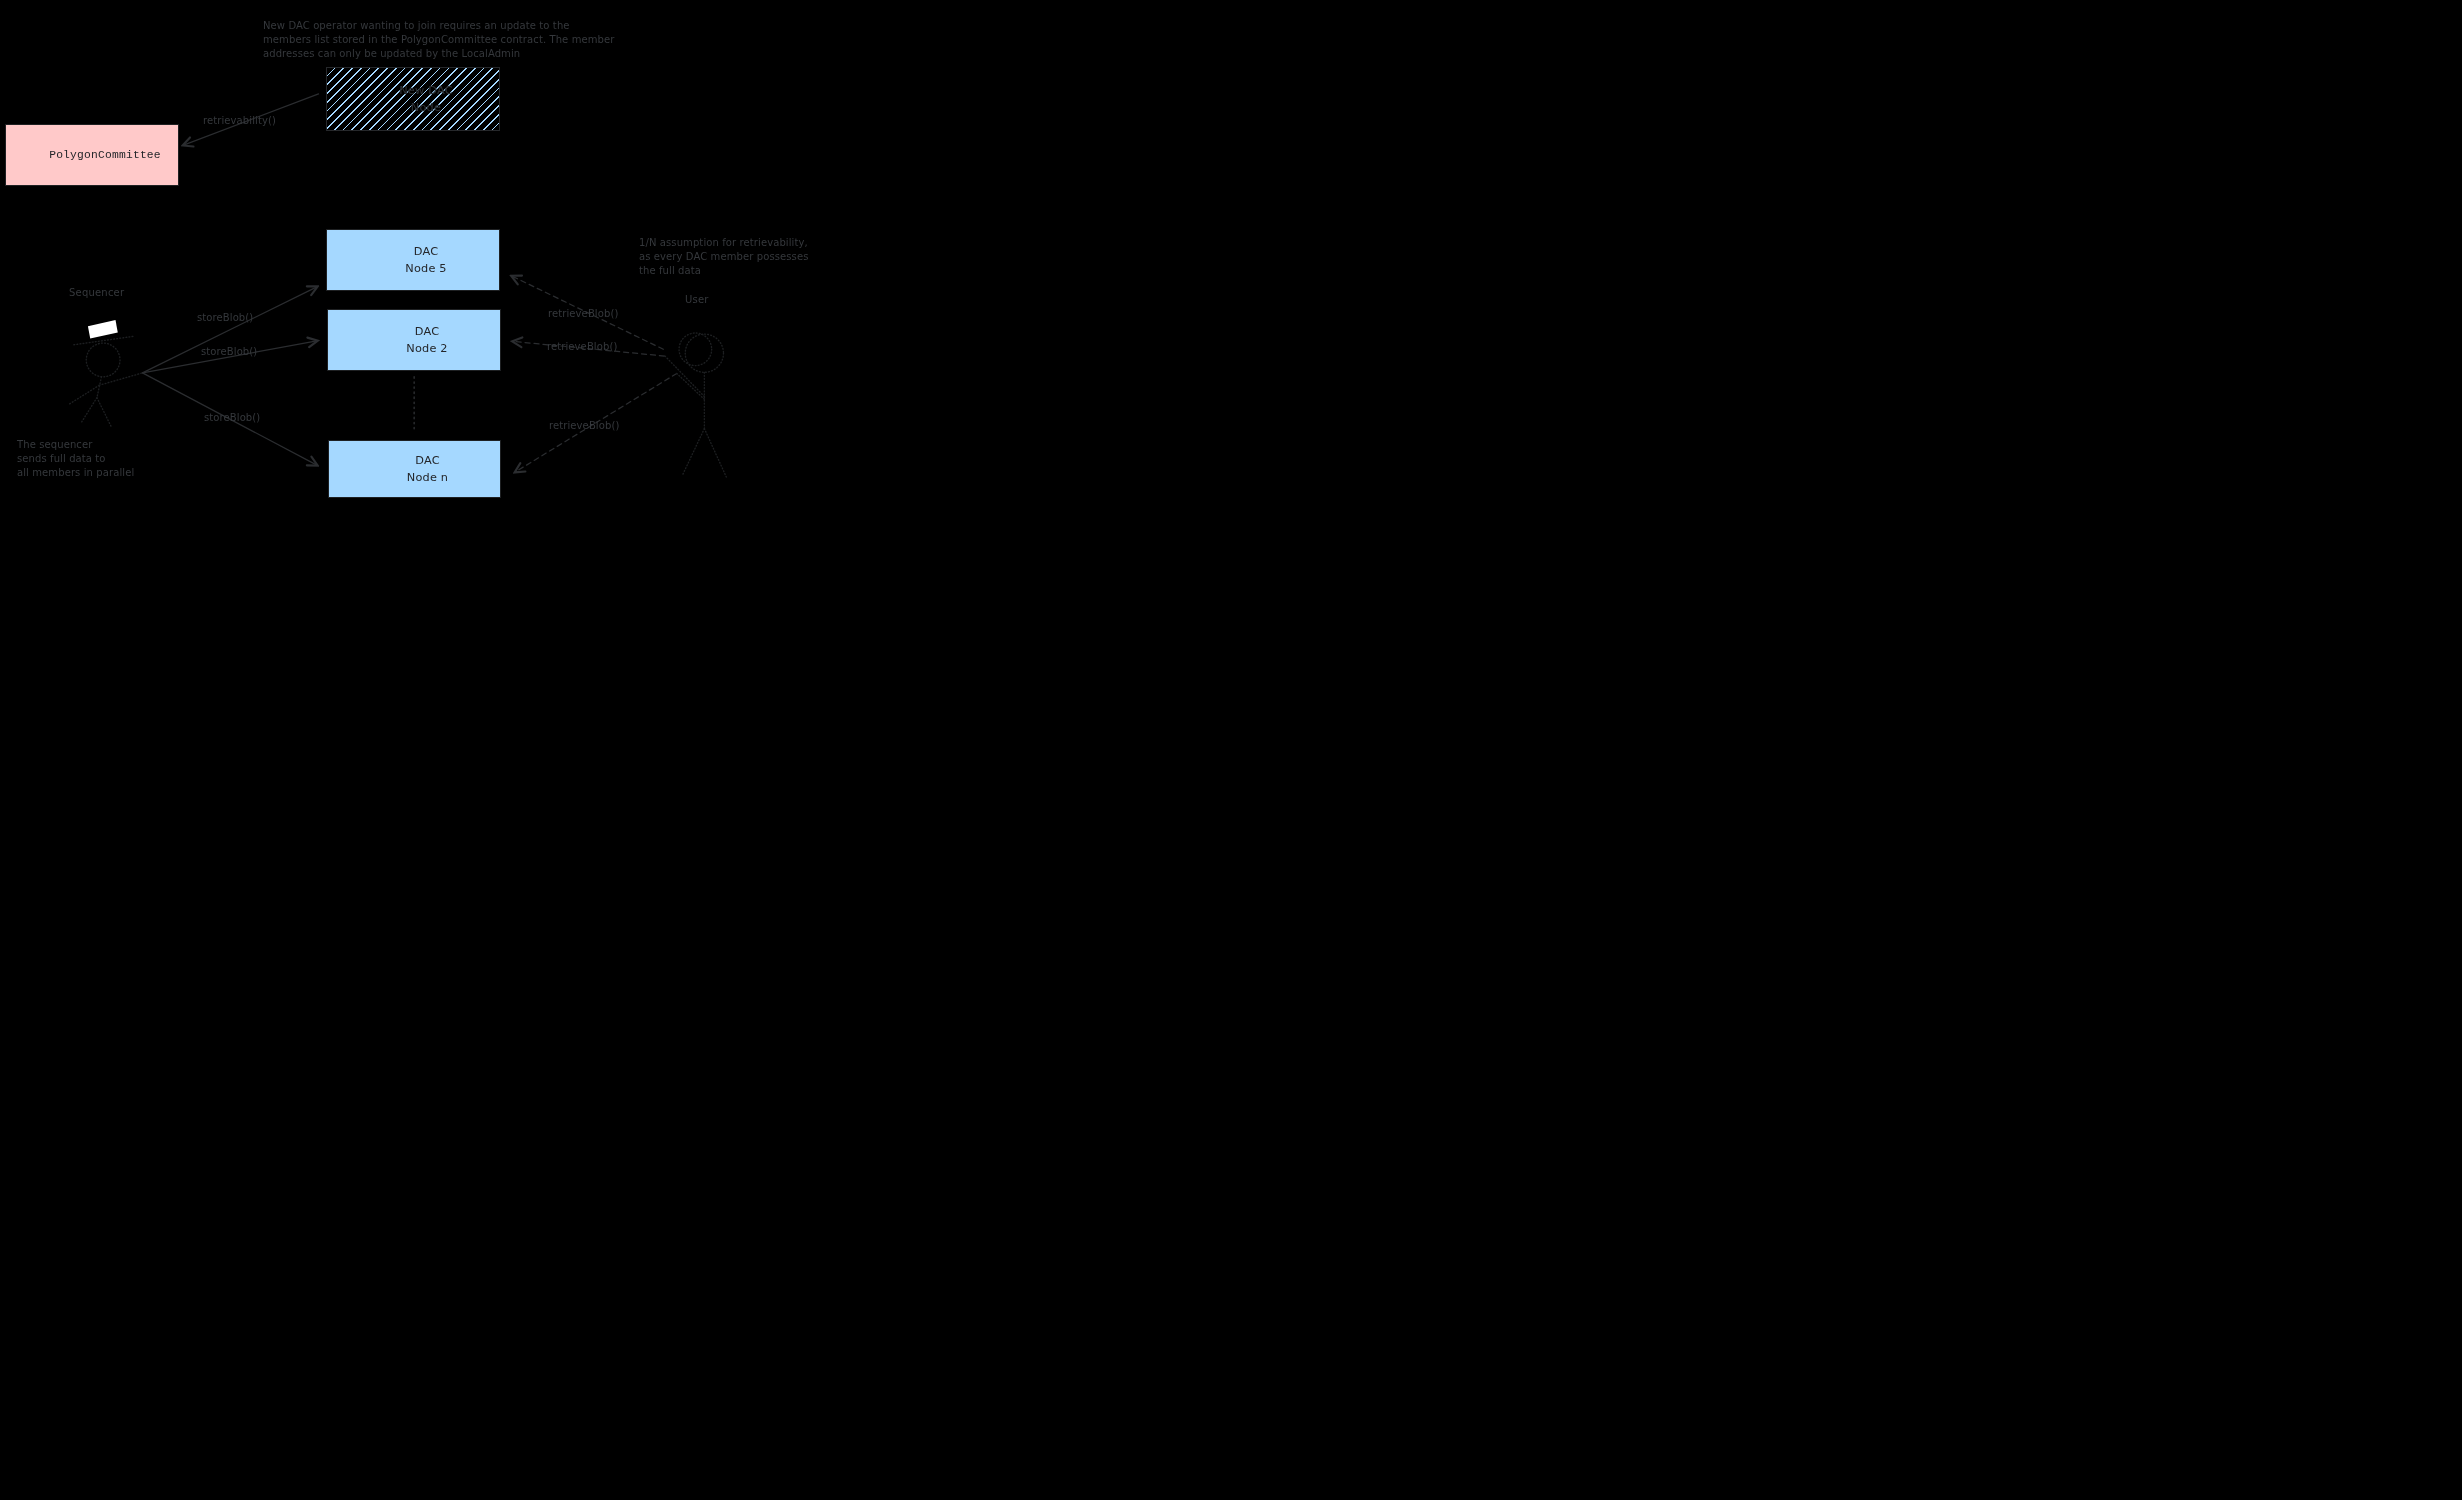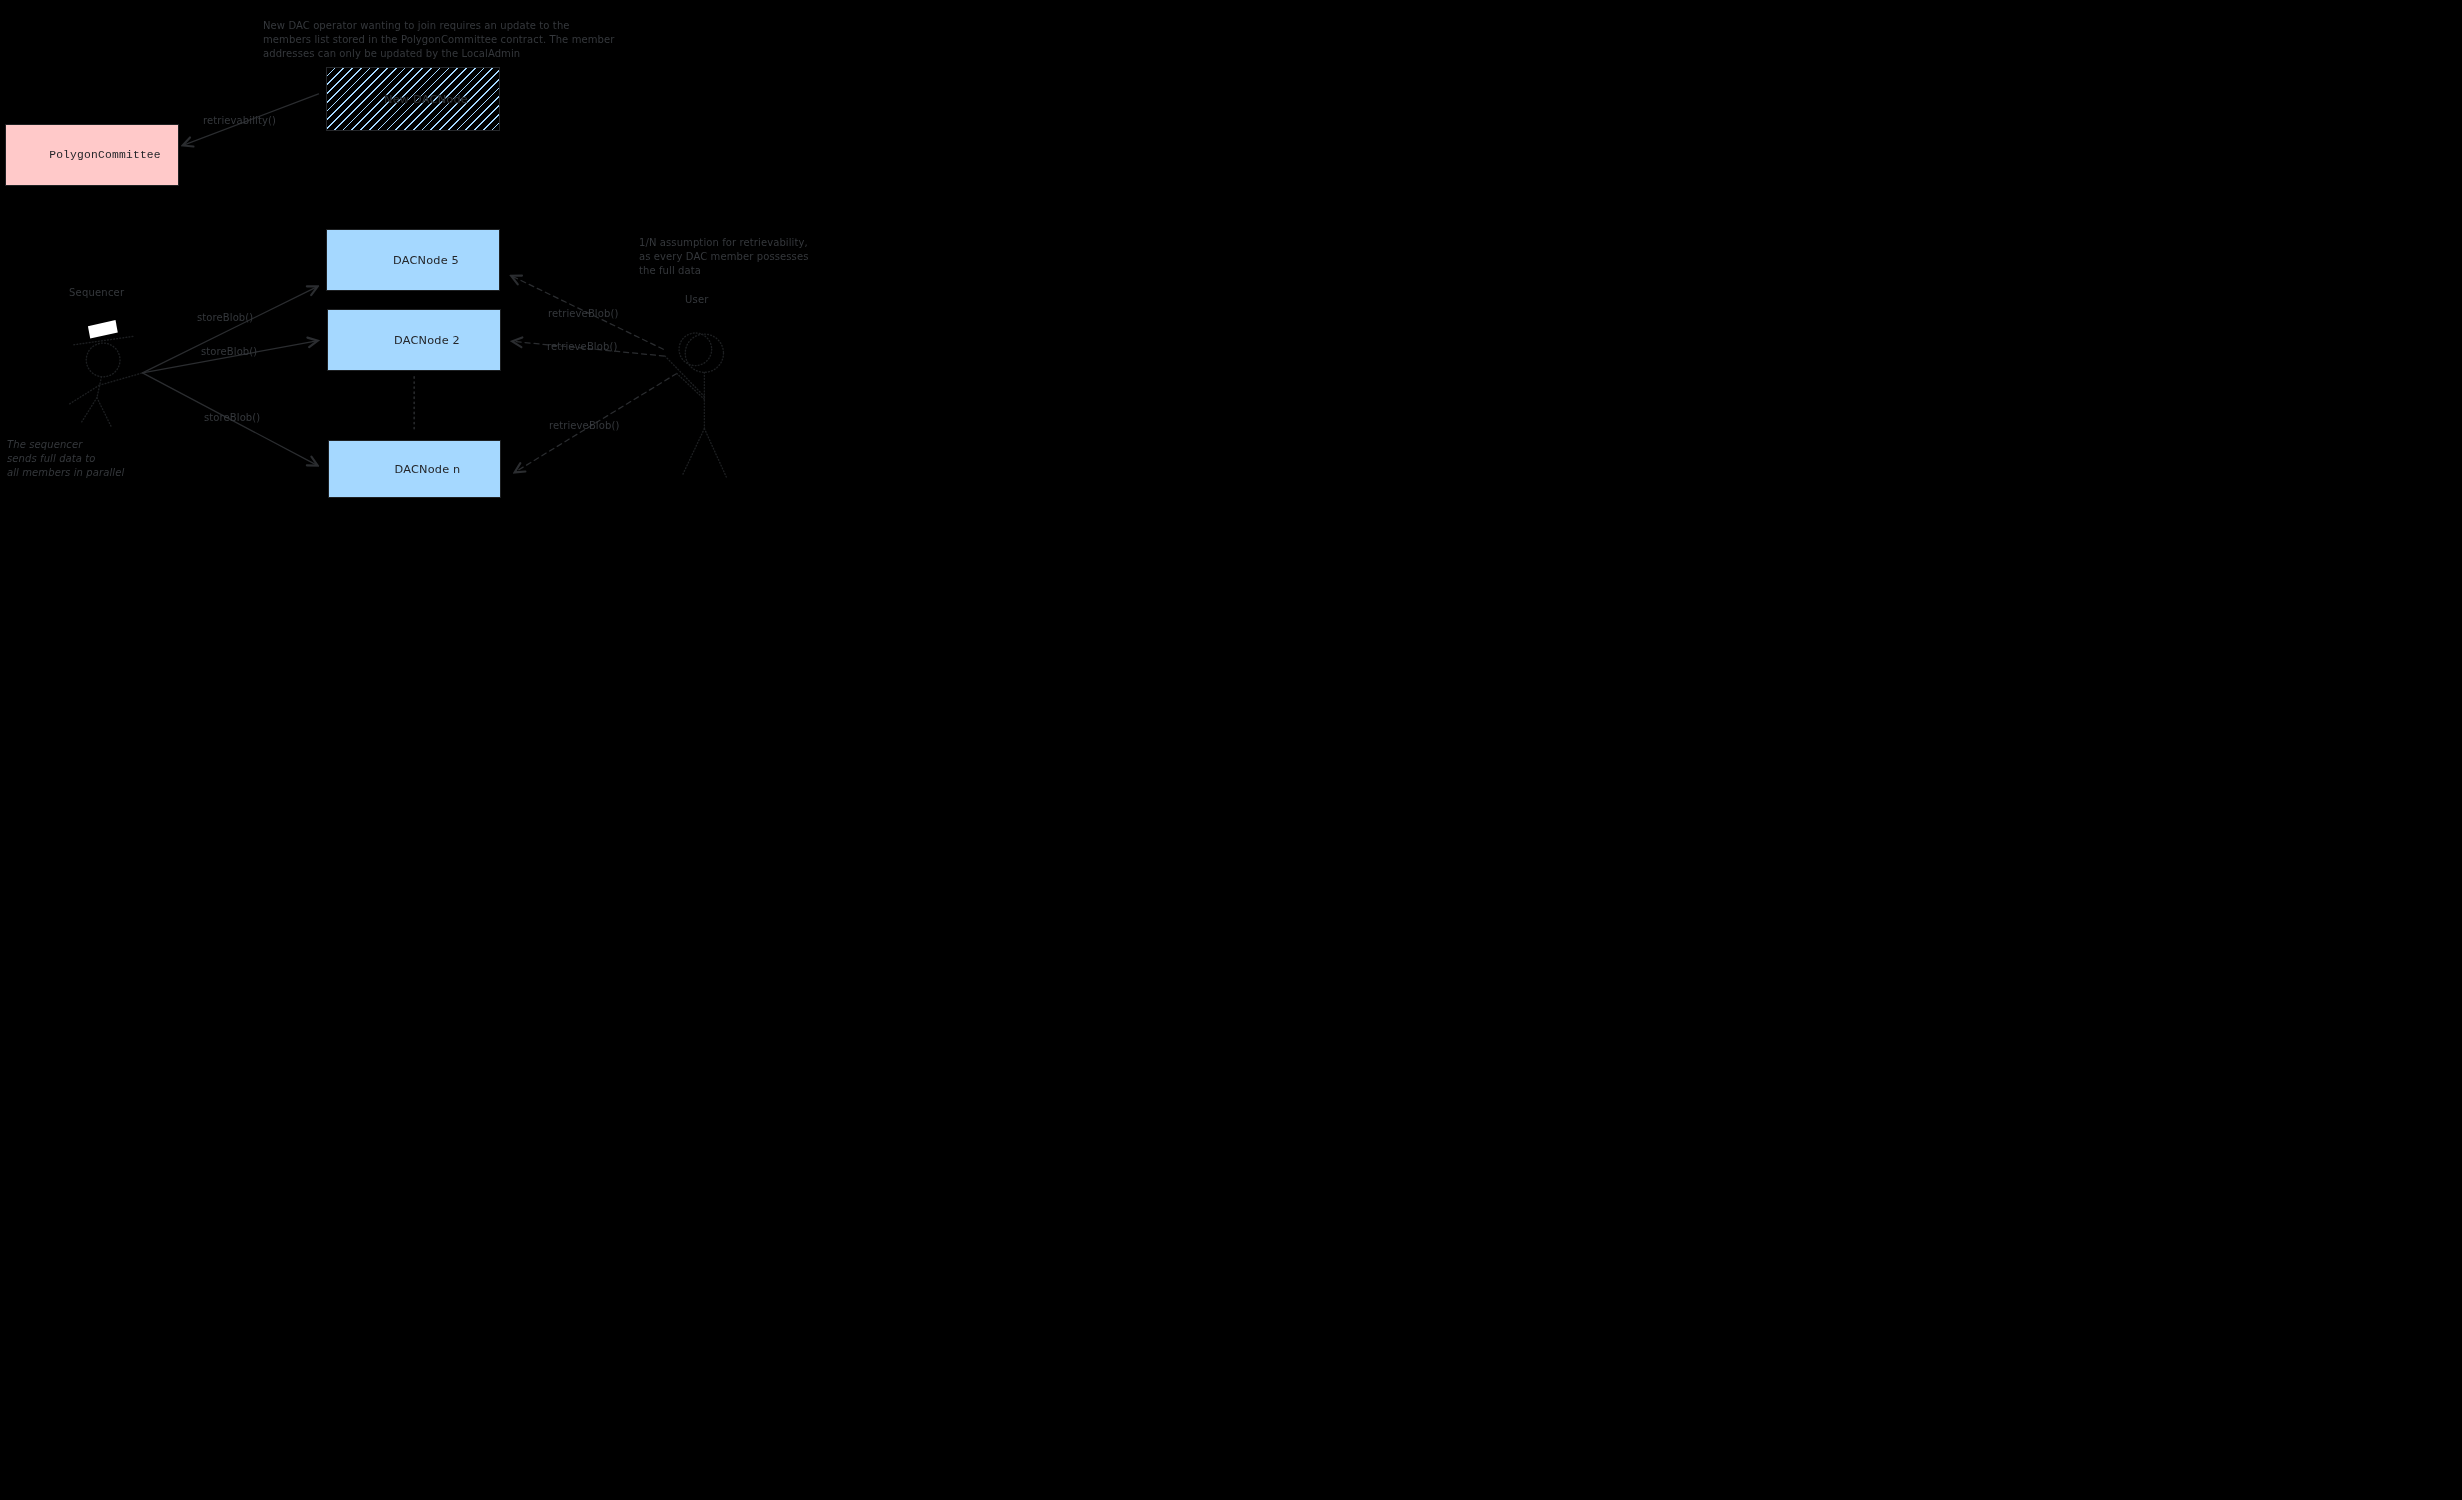--- a/index.html
+++ b/index.html
@@ -10,21 +10,21 @@
     overflow:hidden;
   }
   #wires{position:absolute;left:0;top:0;width:821px;height:500px;}
   svg .edge{stroke:var(--edge_stroke);stroke-width:2.2;fill:none;stroke-linecap:round;}
   svg .edge.dashed{stroke-dasharray:9 7;}
   svg .edge.dotted-sep{stroke-dasharray:2.5 6.5;stroke-width:2.6;}
   svg .fig{stroke:var(--figure_stroke);stroke-width:2.4;fill:none;stroke-dasharray:1.5 4;stroke-linecap:round;}
   .note{position:absolute;color:var(--note_text);font-size:10px;line-height:13.8px;letter-spacing:0.1px;white-space:nowrap;}
   .edge-label{position:absolute;color:var(--note_text);font-size:10px;letter-spacing:0.1px;white-space:nowrap;}
   .actor-label{position:absolute;color:var(--note_text);font-size:10px;letter-spacing:0.2px;white-space:nowrap;}
-  .box{position:absolute;display:flex;flex-direction:row;align-items:center;justify-content:center;
+  .box{position:absolute;display:flex;flex-direction:column;align-items:center;justify-content:center;
        border:1.1px solid var(--box_border);box-sizing:border-box;text-align:center;padding-left:26px;}
   .box .box-label{color:var(--box_text);font-size:11.3px;line-height:17px;letter-spacing:0.2px;}
   .box.pink{background:var(--pink_fill);font-family:Liberation Mono, monospace;}
   .box.blue{background:var(--blue_fill);}
   .box.hatch{
     background:repeating-linear-gradient(135deg,
       rgba(0,0,0,0) 0px, rgba(0,0,0,0) 5px,
       var(--hatch_line) 5px, var(--hatch_line) 6.2px);
     border-color:#26282b;
   }
@@ -114,20 +114,20 @@
   <div class="edge-label" style="left:548px;top:308px;">retrieveBlob()</div>
   <div class="edge-label" style="left:547px;top:341px;">retrieveBlob()</div>
   <div class="edge-label" style="left:549px;top:420px;">retrieveBlob()</div>
 
   <div class="note" style="left:639px;top:236px;">
     <div>1/N assumption for retrievability,</div>
     <div>as every DAC member possesses</div>
     <div>the full data</div>
   </div>
 
-  <div class="note" style="left:7px;top:438px;font-style:italic;">
+  <div class="note" style="left:17px;top:438px;">
     <div>The sequencer</div>
     <div>sends full data to</div>
     <div>all members in parallel</div>
   </div>
 
 </div>
 
 
 </body></html>

